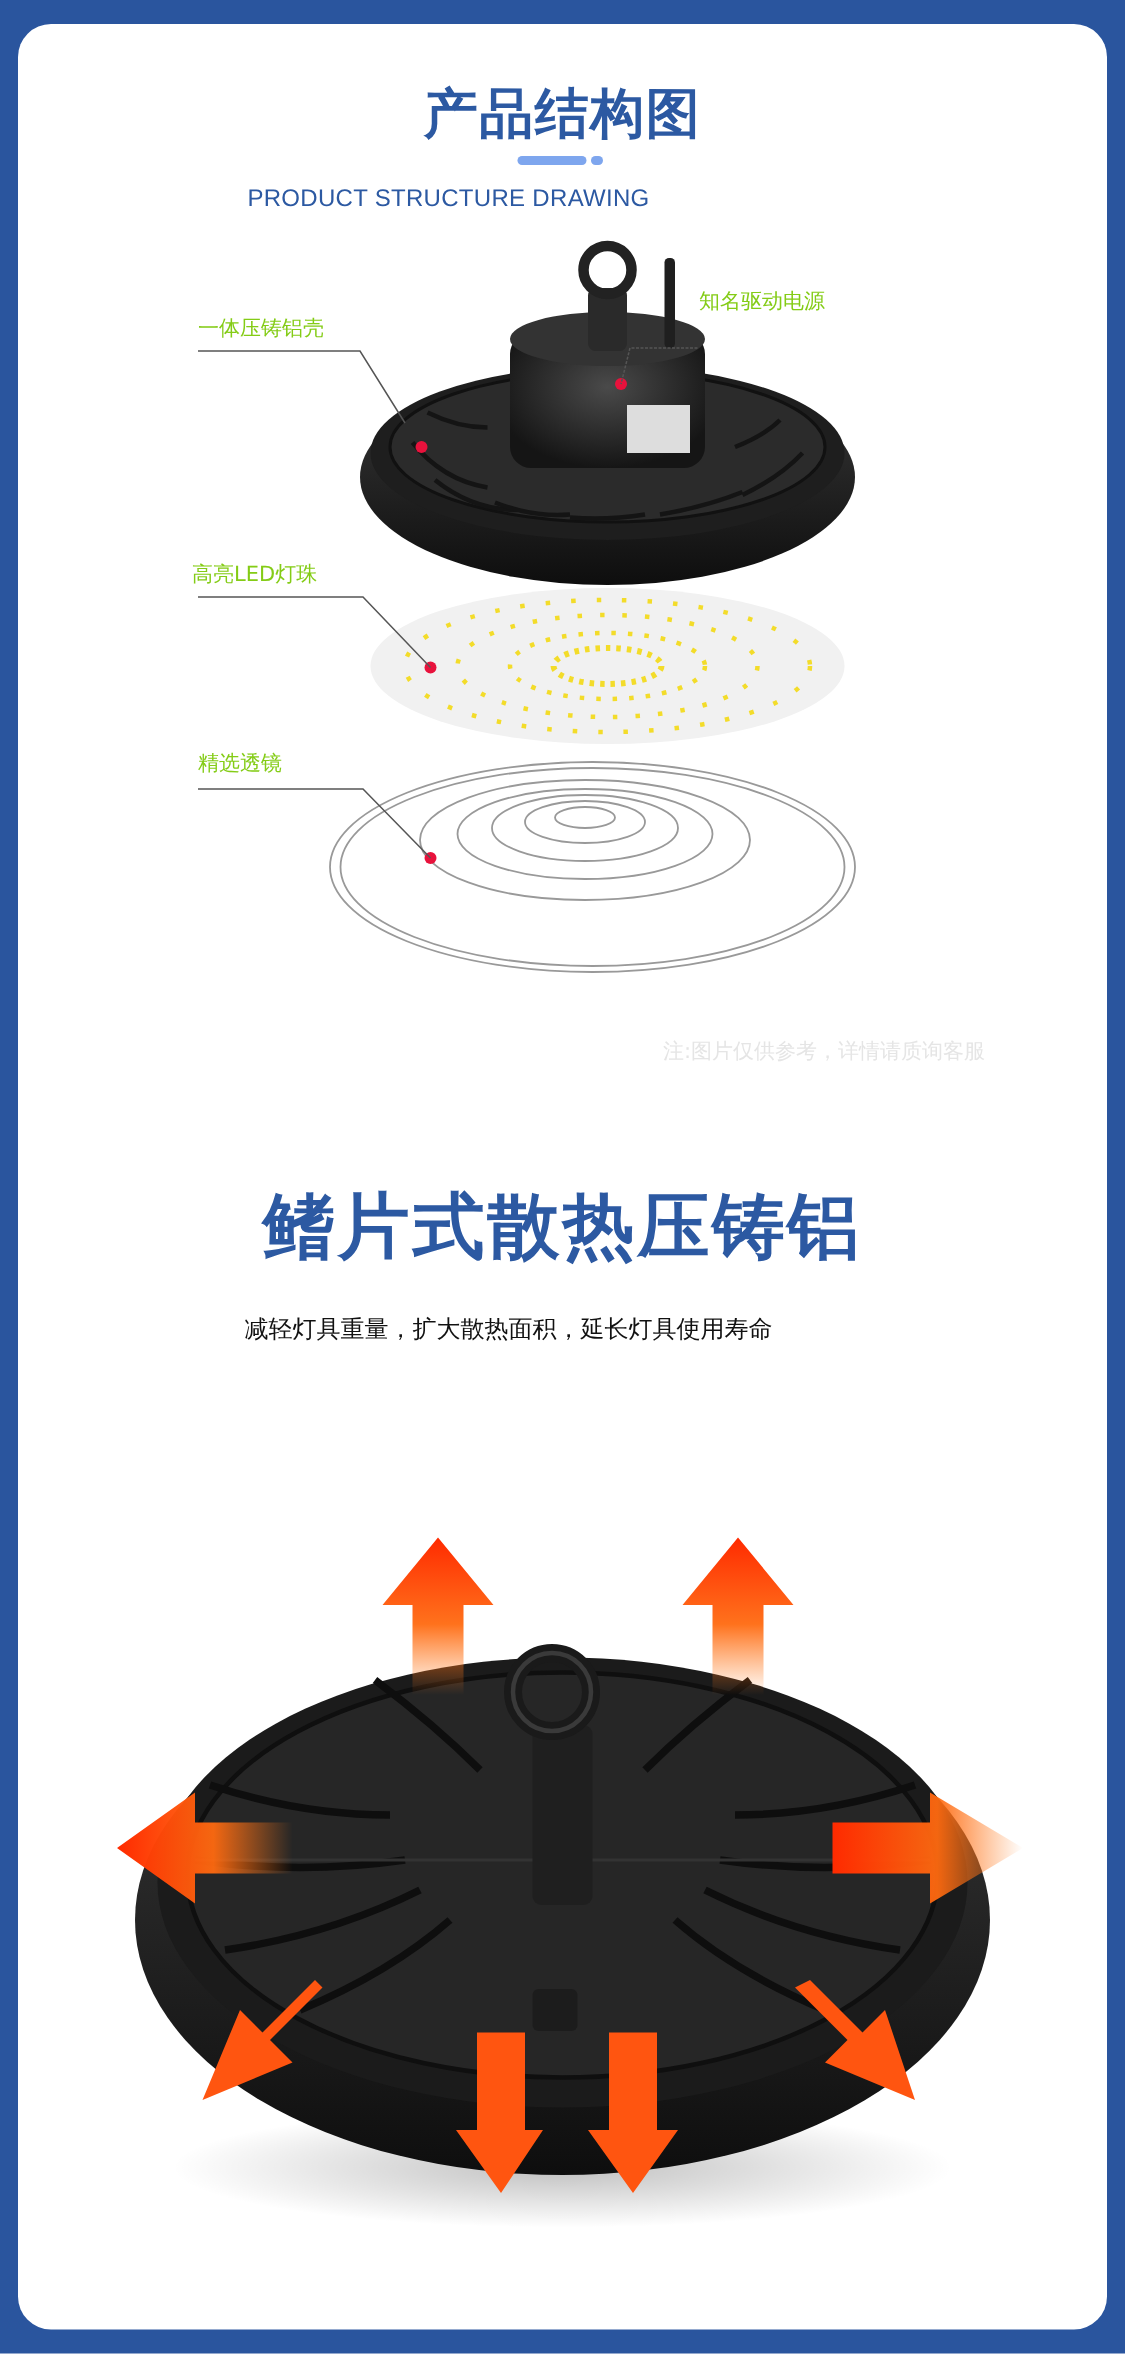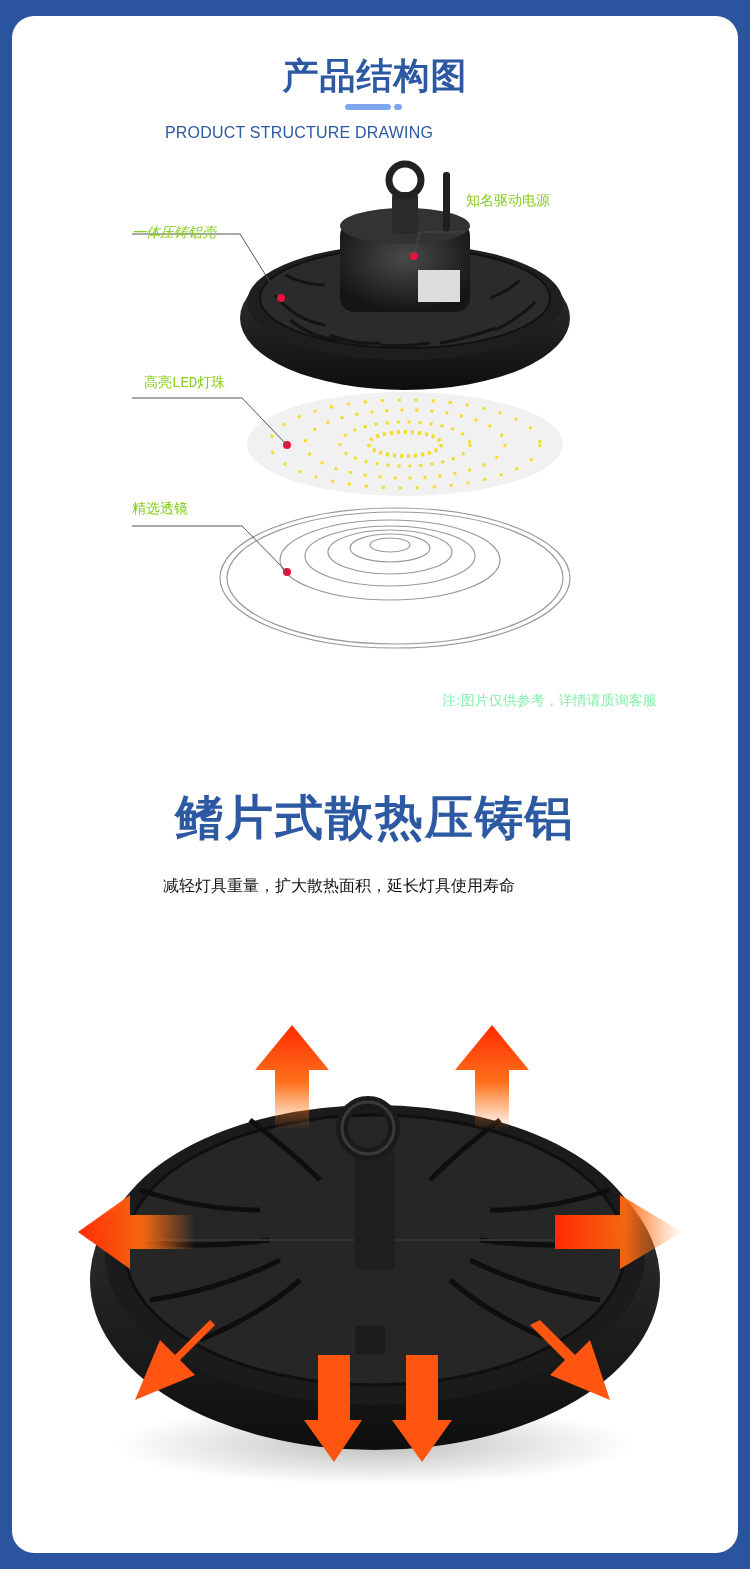--- a/index.html
+++ b/index.html
@@ -5,21 +5,21 @@
   html,body{margin:0;padding:0;}
   body{width:750px;height:1569px;background:#2a559e;position:relative;overflow:hidden;font-family:"DejaVu Sans",sans-serif;}
   .card{position:absolute;left:12px;top:16px;width:726px;height:1537px;background:#ffffff;border-radius:22px;overflow:hidden;}
   .abs{position:absolute;}
   .title{left:0;width:750px;text-align:center;color:#2c59a2;font-weight:bold;}
   .t1{top:52px;font-size:36px;letter-spacing:1px;}
   .divider{top:104px;left:345px;}
   .divider span{display:inline-block;height:6px;border-radius:3px;background:#7ea6ee;vertical-align:top;}
   .sub-en{top:124px;left:0;width:598px;text-align:center;color:#2c59a2;font-family:"Liberation Sans",sans-serif;font-size:16px;letter-spacing:0.2px;}
   .callout{font-size:14px;color:#84cc16;}
-  .note{top:692px;left:442px;color:#86efac;font-size:14px;}
+  .note{top:692px;left:442px;color:#e5e5e5;font-size:14px;}
   .t2{top:786px;font-size:48px;letter-spacing:2px;}
   .sub2{top:876px;left:0;width:678px;text-align:center;color:#111;font-size:16px;}
   svg{position:absolute;left:0;top:0;}
 </style>
 </head>
 <body>
 
 <div class="card"></div>
 
 <div class="abs title t1">产品结构图</div>
@@ -134,21 +134,21 @@
     <path d="M475 1130 L475 1070 L455 1070 L492 1025 L529 1070 L509 1070 L509 1130 Z" fill="url(#arrowUp)"></path>
     <path d="M195 1215 L130 1215 L130 1195 L78 1232 L130 1269 L130 1249 L195 1249 Z" fill="url(#arrowL)"></path>
     <path d="M555 1215 L620 1215 L620 1195 L682 1232 L620 1269 L620 1249 L555 1249 Z" fill="url(#arrowL)" transform="translate(0,0)" style="transform-origin:620px 1232px"></path>
     <path d="M210 1320 L175 1355 L160 1340 L135 1400 L195 1375 L180 1360 L215 1325 Z" fill="#ff5510"></path>
     <path d="M540 1320 L575 1355 L590 1340 L610 1400 L550 1375 L565 1360 L530 1325 Z" fill="#ff5510"></path>
     <path d="M318 1355 L350 1355 L350 1420 L362 1420 L334 1462 L304 1420 L318 1420 Z" fill="#ff5510"></path>
     <path d="M406 1355 L438 1355 L438 1420 L452 1420 L422 1462 L392 1420 L406 1420 Z" fill="#ff5510"></path>
   </g>
 </svg>
 
-<div class="abs callout" style="left:132px;top:224px;font-style:italic;">一体压铸铝壳</div>
+<div class="abs callout" style="left:132px;top:210px;">一体压铸铝壳</div>
 <div class="abs callout" style="left:466px;top:192px;">知名驱动电源</div>
-<div class="abs callout" style="left:144px;top:374px;font-family:Liberation Mono, monospace;">高亮LED灯珠</div>
+<div class="abs callout" style="left:128px;top:374px;">高亮LED灯珠</div>
 <div class="abs callout" style="left:132px;top:500px;">精选透镜</div>
 
 <div class="abs note">注:图片仅供参考，详情请质询客服</div>
 
 <div class="abs title t2">鳍片式散热压铸铝</div>
 <div class="abs sub2">减轻灯具重量，扩大散热面积，延长灯具使用寿命</div>
 
 </body></html>

